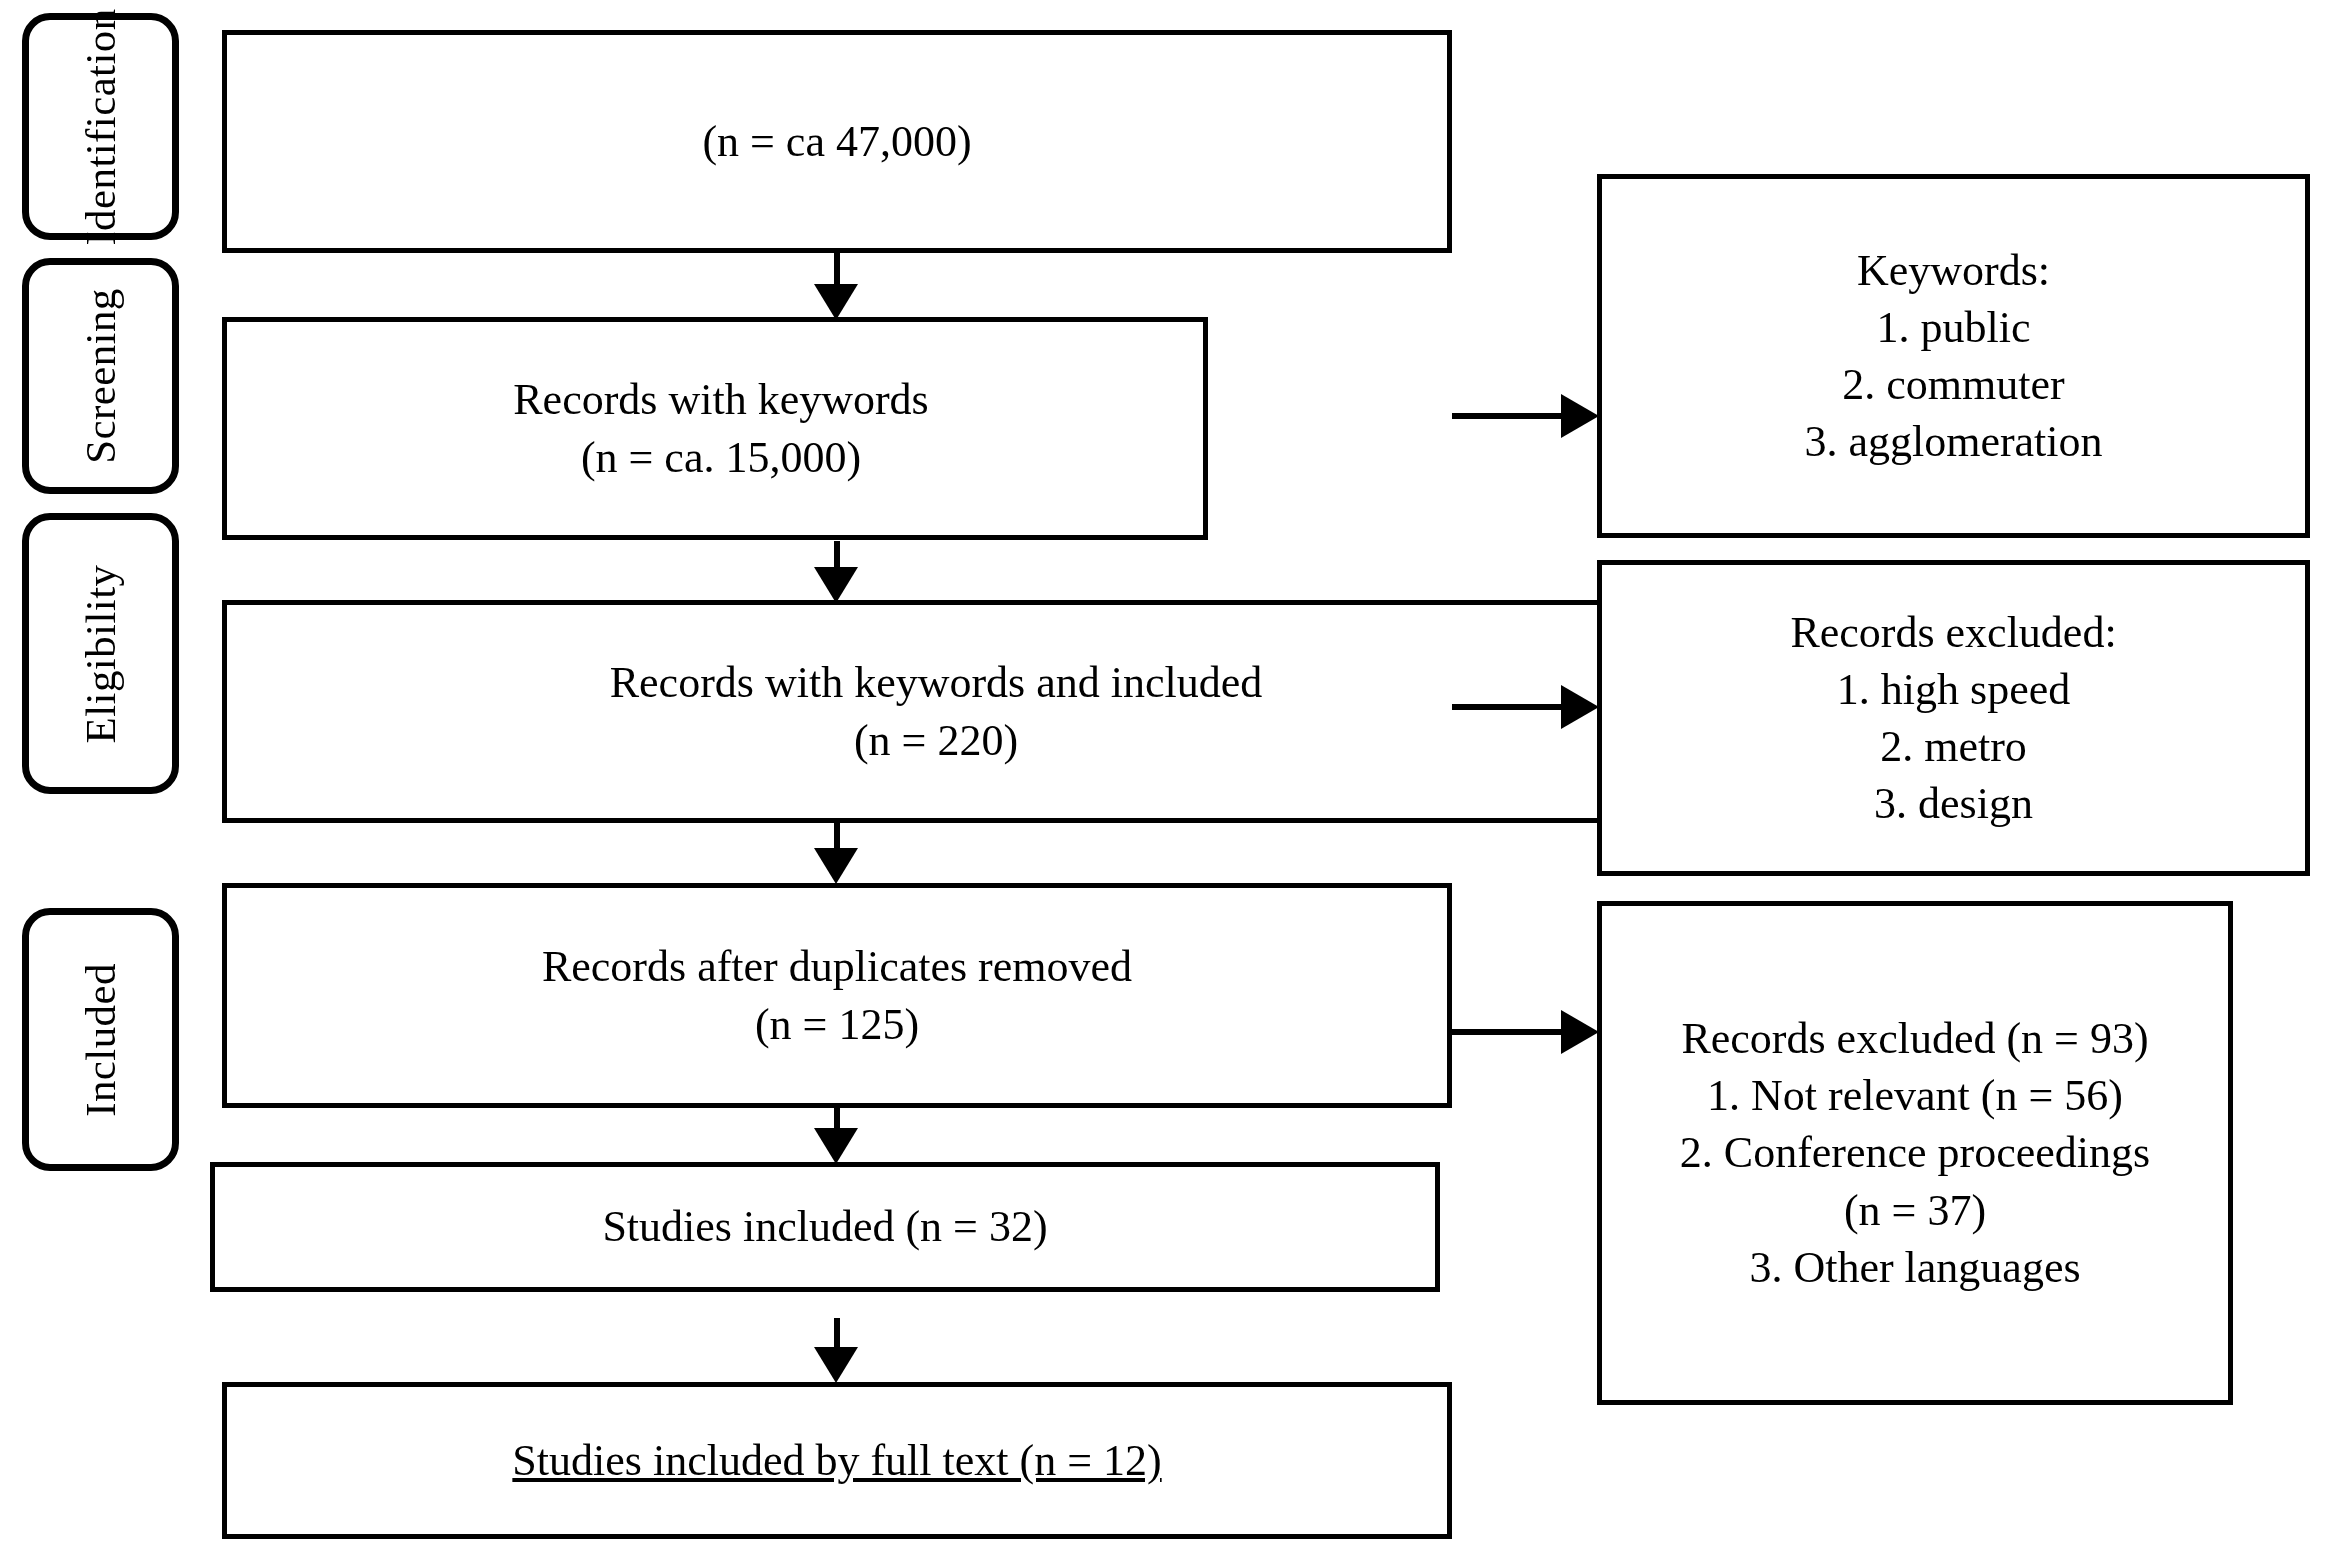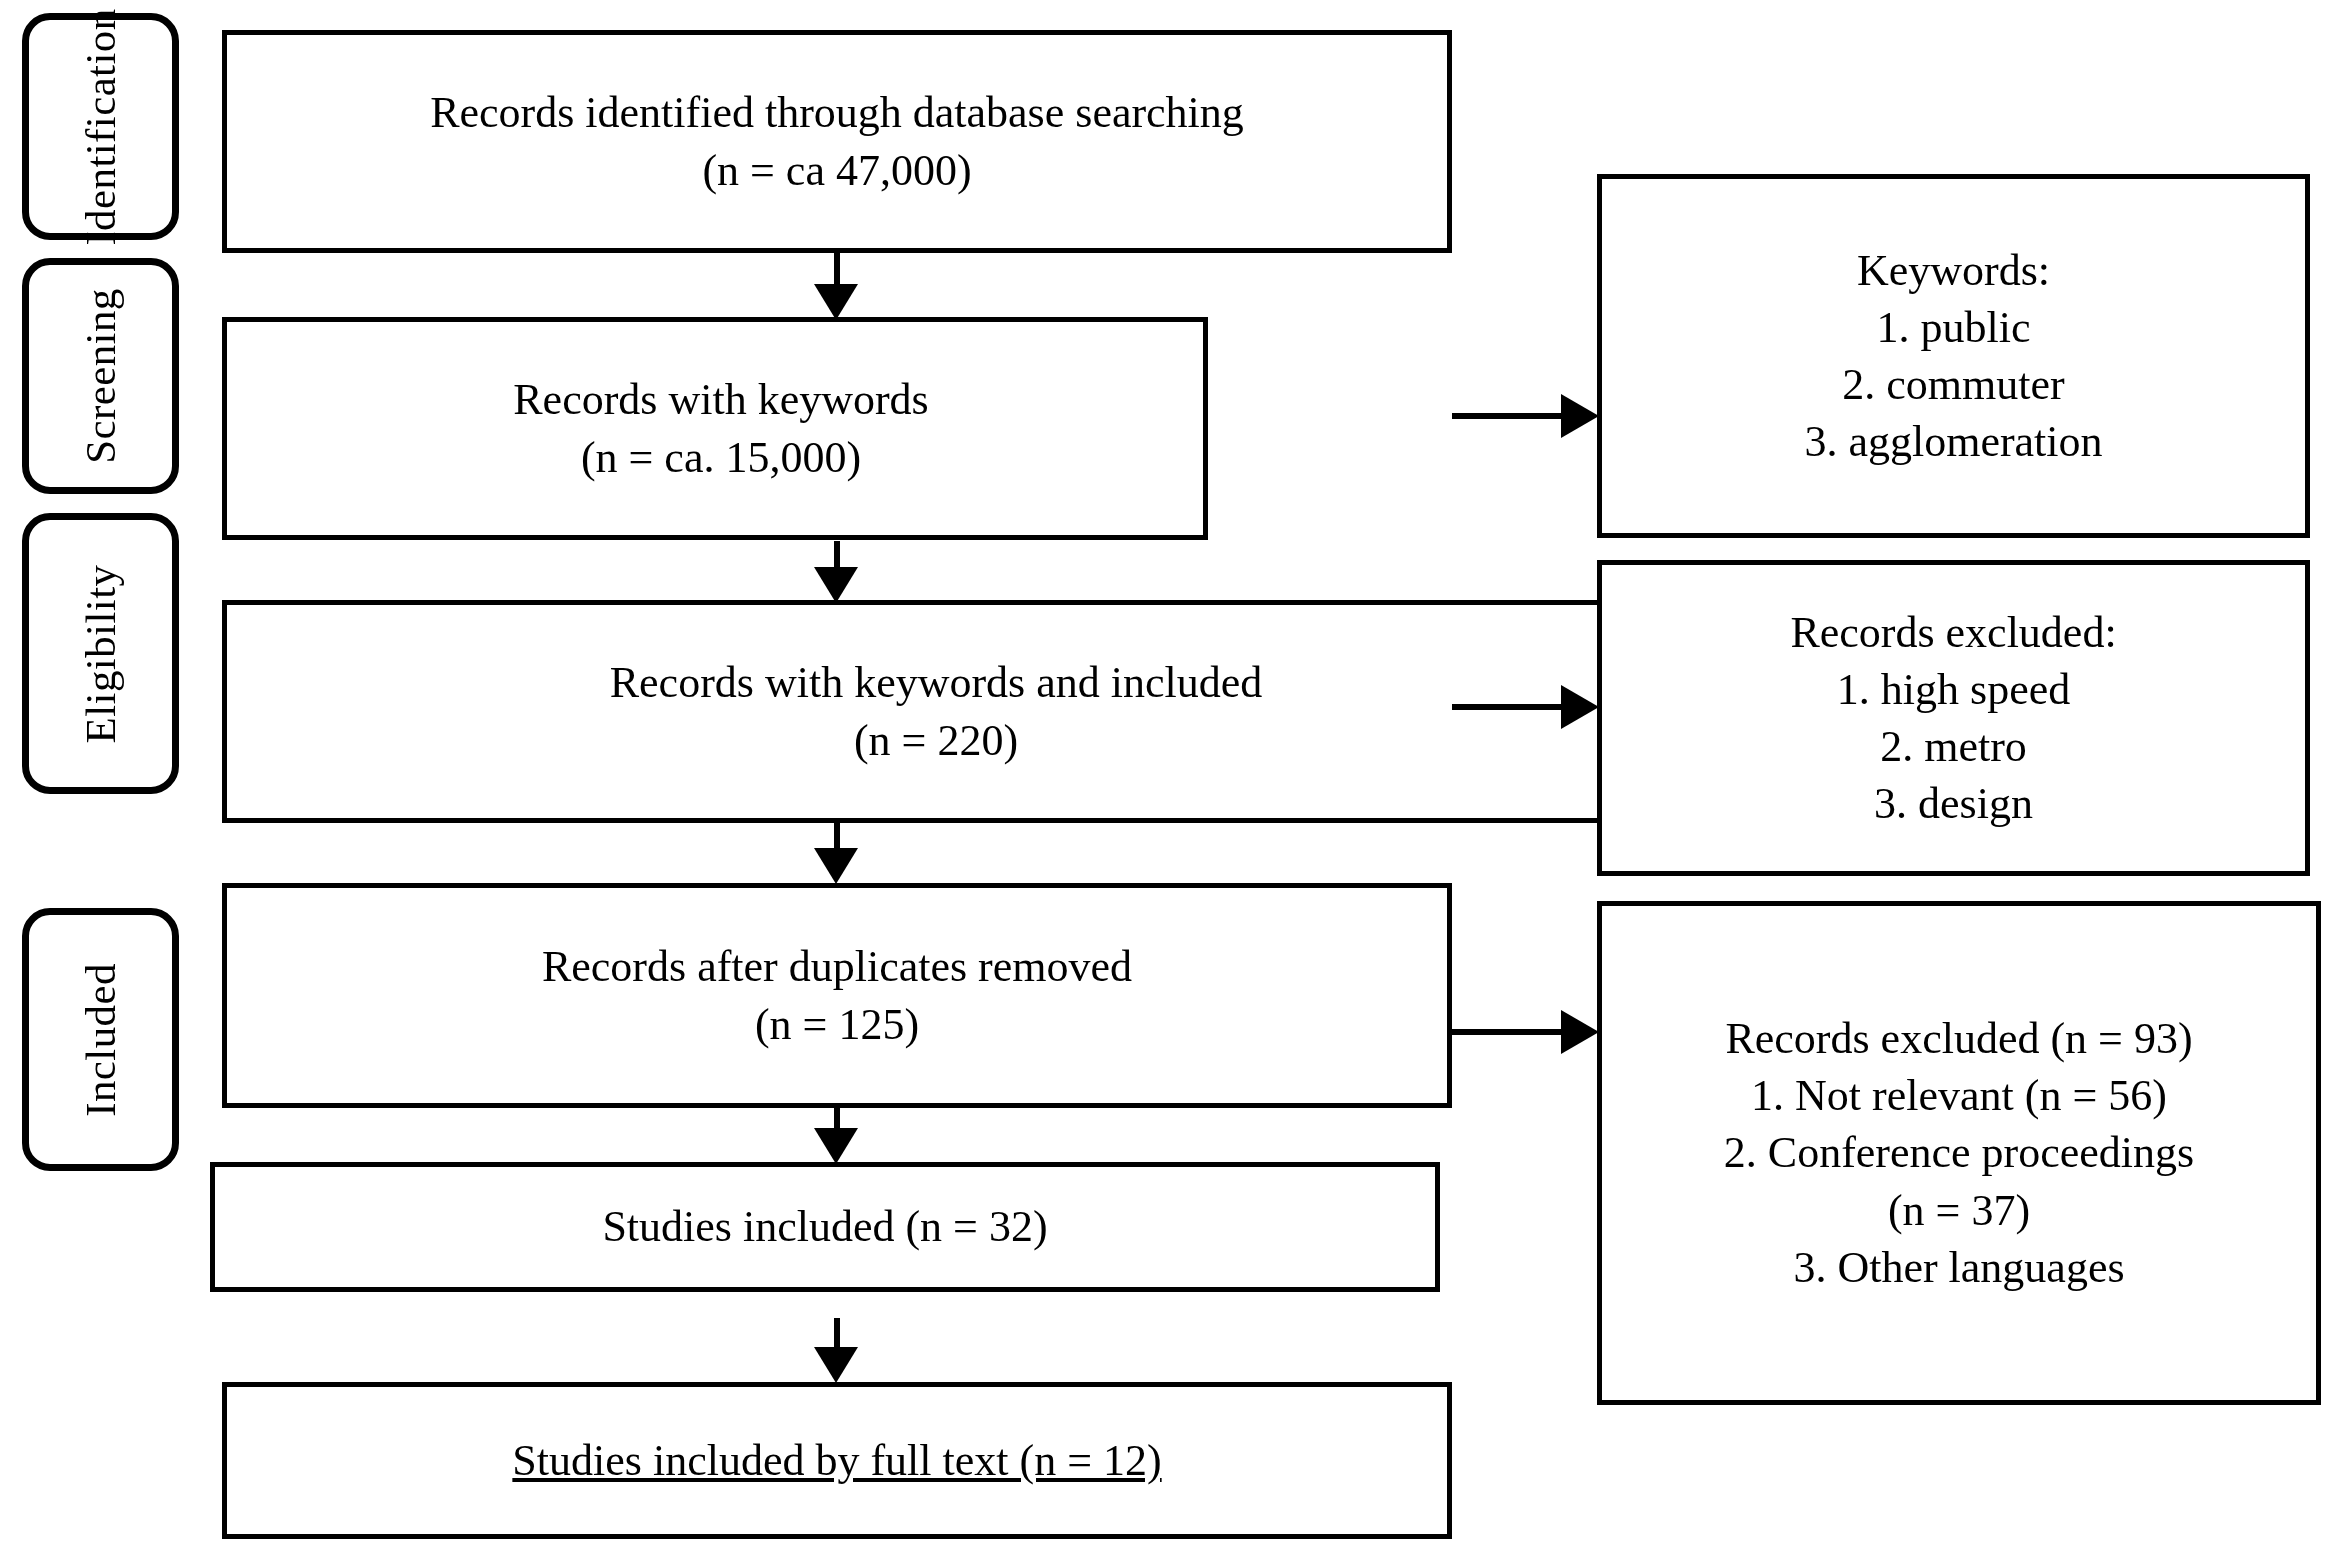--- a/index.html
+++ b/index.html
@@ -73,21 +73,20 @@
 
   <div class="pill" style="left:21.5px; top:513px; width:157px; height:281px;">
     <span class="pill-label">Eligibility</span>
   </div>
 
   <div class="pill" style="left:21.5px; top:908px; width:157px; height:263px;">
     <span class="pill-label">Included</span>
   </div>
 
   <div class="box" style="left:222px; top:30px; width:1230px; height:223px;">
-    <span class="ln">Records identified through database searching</span>
     <span class="ln">(n = ca 47,000)</span>
   </div>
 
   <div class="box" style="left:222px; top:317px; width:986px; height:223px;padding-left:12px;">
     <span class="ln">Records with keywords</span>
     <span class="ln">(n = ca. 15,000)</span>
   </div>
 
   <div class="box" style="left:222px; top:600px; width:1428px; height:223px;">
     <span class="ln">Records with keywords and included</span>
@@ -114,21 +113,21 @@
     <span class="ln">3. agglomeration</span>
   </div>
 
   <div class="box" style="left:1597px; top:560px; width:713px; height:316px;font-family:Liberation Serif, serif;">
     <span class="ln">Records excluded:</span>
     <span class="ln">1. high speed</span>
     <span class="ln">2. metro</span>
     <span class="ln">3. design</span>
   </div>
 
-  <div class="box" style="left:1597px; top:901px; width:724px; height:504px;">
+  <div class="box" style="left:1597px; top:901px; width:636px; height:504px;">
     <span class="ln">Records excluded (n = 93)</span>
     <span class="ln">1. Not relevant (n = 56)</span>
     <span class="ln">2. Conference proceedings</span>
     <span class="ln">(n = 37)</span>
     <span class="ln">3. Other languages</span>
   </div>
 
   <div class="vline" style="left:834px; top:253px; height:36px;"></div>
   <div class="vhead" style="left:814px; top:284px;"></div>
 

